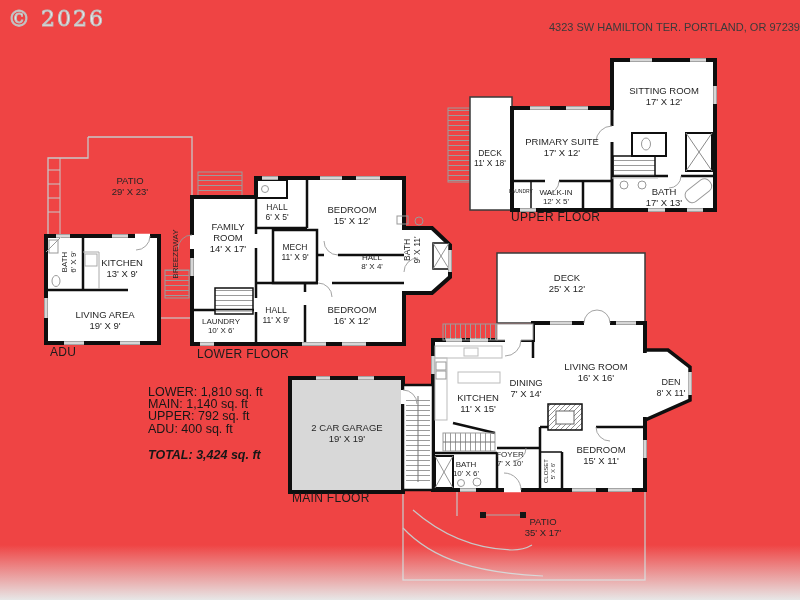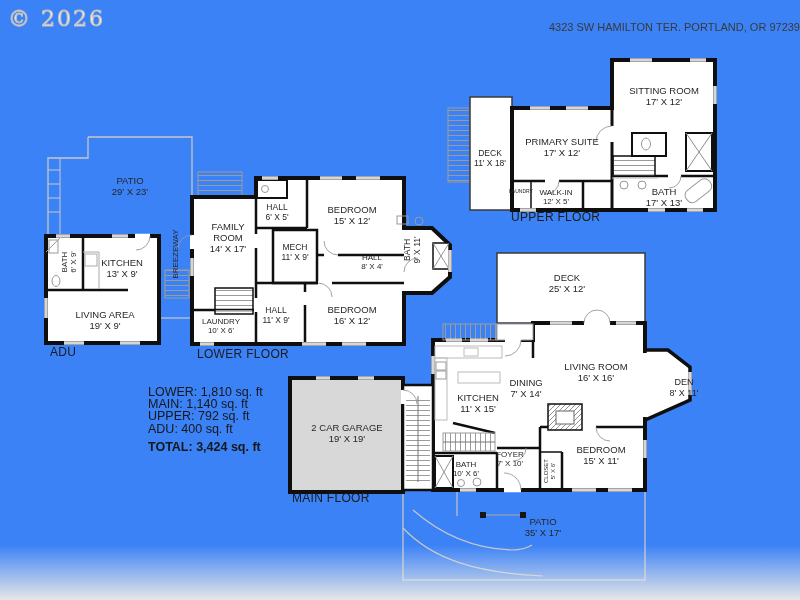--- a/index.html
+++ b/index.html
@@ -1,32 +1,32 @@
 <!DOCTYPE html>
 <html><head>
 <meta charset="utf-8">
 <style>
   html,body{margin:0;padding:0;background:#ffffff;}
-  .page{position:relative;width:800px;height:600px;background:#3b82f6;overflow:hidden;
+  .page{position:relative;width:800px;height:600px;background:#ef4444;overflow:hidden;
         font-family:"Liberation Sans", sans-serif;color:#2b2b2b;}
   .page::after{content:"";position:absolute;left:0;right:0;bottom:0;height:55px;
         background:linear-gradient(to bottom, rgba(233,233,233,0), #e7e7e7);pointer-events:none;}
   .plan-svg{position:absolute;left:0;top:0;}
   .watermark{position:absolute;left:8px;top:6px;font-family:"DejaVu Serif", serif;
         font-size:22px;letter-spacing:2px;color:#e9e9e9;-webkit-text-stroke:1px #bfbfbf;}
   .address{position:absolute;left:0;right:0;top:21px;text-align:right;font-size:11px;color:#3a3a3a;}
   .rl{position:absolute;transform:translate(-50%,-50%);text-align:center;font-size:9.5px;
         line-height:1.18;white-space:nowrap;color:#262626;}
   .rl .nm,.rl .dm{display:block;}
   .rl.vert{transform:translate(-50%,-50%) rotate(-90deg);}
   .rl.wrap{white-space:normal;width:58px;}
-  .fs85{font-size:8.5px;} .fs8{font-size:8px;} .fs9{font-size:9px;margin-left:13px;} .fs6{font-size:6px;} .fs5{font-size:5px;}
+  .fs85{font-size:8.5px;} .fs8{font-size:8px;} .fs9{font-size:9px;} .fs6{font-size:6px;} .fs5{font-size:5px;}
   .floor-title{position:absolute;font-size:12px;letter-spacing:0.3px;color:#1b1b1b;text-align:right;}
   .summary{position:absolute;left:148px;top:386px;font-size:12.5px;line-height:12.2px;color:#171717;}
-  .summary .total{font-weight:bold;margin-top:6px;}
+  .summary .total{font-weight:bold;margin-top:14px;font-style:italic;}
 </style>
 </head>
 <body>
 
 <div class="page">
 
   <svg class="plan-svg" width="800" height="600" viewBox="0 0 800 600">
     <defs>
       <pattern id="stH" width="4" height="5" patternUnits="userSpaceOnUse">
         <path d="M0,0.5 H4" stroke="#9b9b9b" stroke-width="1"></path>

